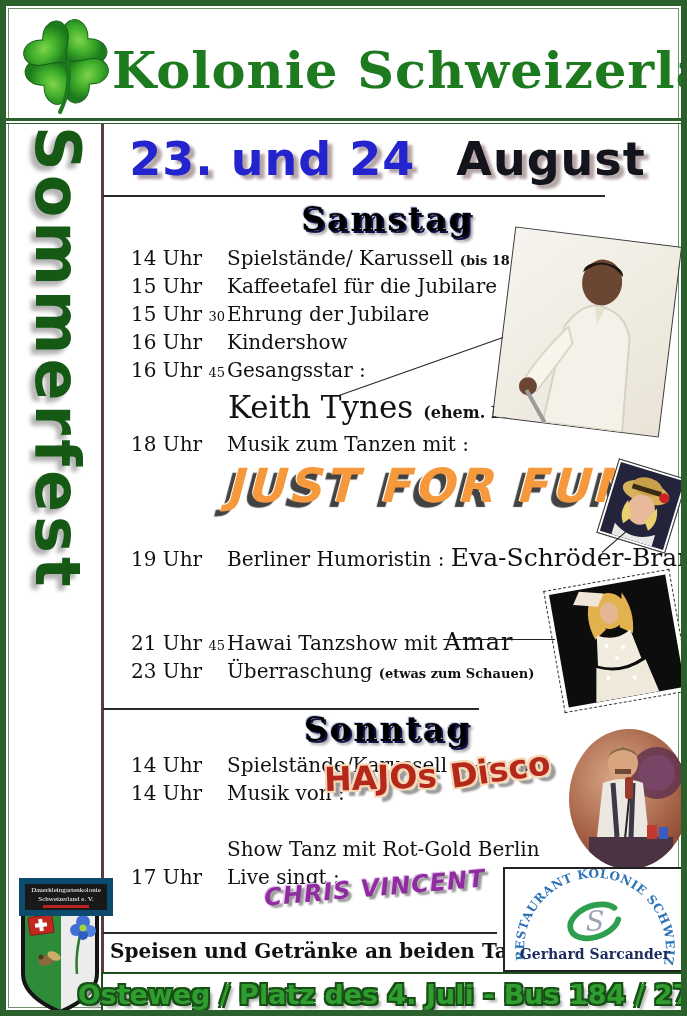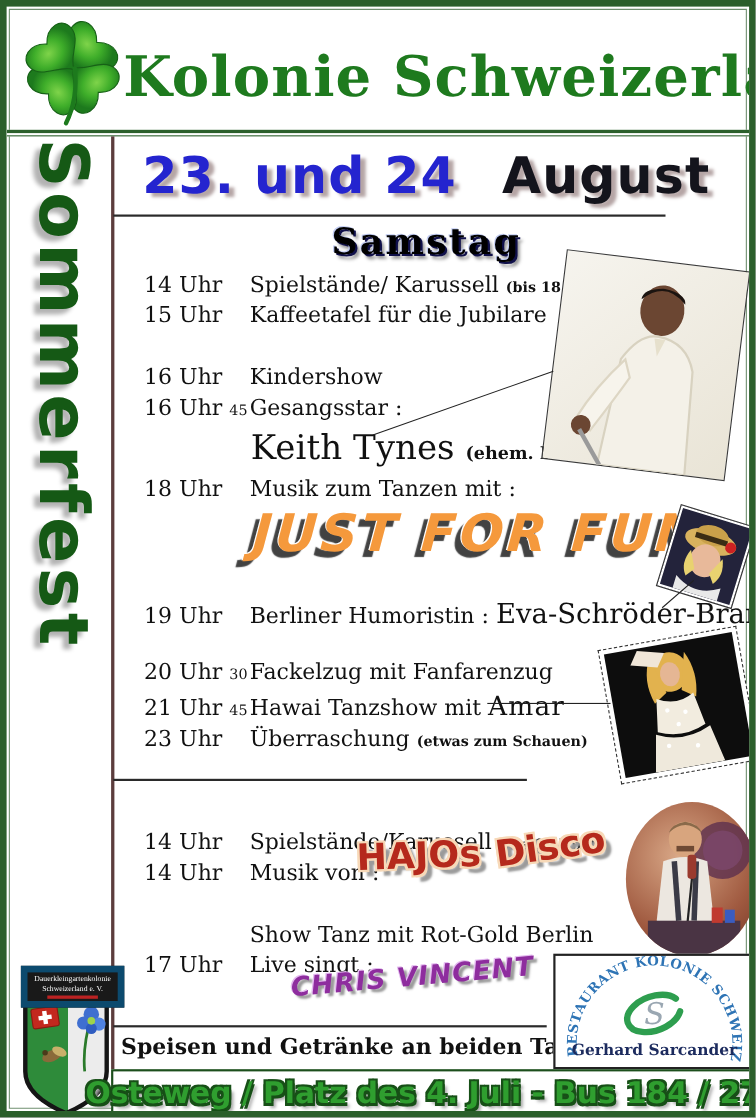--- a/index.html
+++ b/index.html
@@ -174,20 +174,23 @@
   <div class="hline" style="left:97px; top:189px; width:502px;"></div>
 
   <div class="day-title" style="top:194px;">Samstag</div>
 
   <div class="row" style="top:240px;">
     <span class="time"><span>14 Uhr</span> <span class="sub"></span></span><span>Spielstände/ Karussell </span><span class="note">(bis 18 Uhr)</span>
   </div>
   <div class="row" style="top:268px;">
     <span class="time"><span>15 Uhr</span> <span class="sub"></span></span><span>Kaffeetafel für die Jubilare</span>
   </div>
+  <div class="row" style="top:296px;">
+    <span class="time"><span>15 Uhr</span> <span class="sub">30</span></span><span>Ehrung der Jubilare</span>
+  </div>
   <div class="row" style="top:324px;">
     <span class="time"><span>16 Uhr</span> <span class="sub"></span></span><span>Kindershow</span>
   </div>
   <div class="row" style="top:352px;">
     <span class="time"><span>16 Uhr</span> <span class="sub">45</span></span><span>Gesangsstar :</span>
   </div>
 
   <div class="star-line">
     <span>Keith Tynes </span><span class="note">(ehem. Platters)</span>
   </div>
@@ -195,32 +198,30 @@
   <div class="row" style="top:426px;">
     <span class="time"><span>18 Uhr</span></span><span>Musik zum Tanzen mit :</span>
   </div>
 
   <div class="band-name">JUST FOR FUN</div>
 
   <div class="row" style="top:537px;">
     <span class="time"><span>19 Uhr</span></span><span>Berliner Humoristin : </span><span class="big">Eva-Schröder-Branzke</span>
   </div>
 
-  <div class="row" style="top:592px;">
-    <span class="time"><span>20 Uhr</span> <span class="sub">30</span></span><span>Fackelzug mit Fanfarenzug</span>
-  </div>
   <div class="row" style="top:622px;">
     <span class="time"><span>21 Uhr</span> <span class="sub">45</span></span><span>Hawai Tanzshow mit </span><span class="big" style="font-size:24px; letter-spacing:1px;">Amar</span>
   </div>
   <div class="row" style="top:653px;">
     <span class="time"><span>23 Uhr</span></span><span>Überraschung </span><span class="note">(etwas zum Schauen)</span>
   </div>
 
   <div class="hline" style="left:97px; top:702px; width:376px;"></div>
 
+  <div class="day-title" style="top:704px;">Sonntag</div>
 
   <div class="row" style="top:747px;">
     <span class="time"><span>14 Uhr</span></span><span>Spielstände/Karussell </span><span class="note">(bis 18 Uhr)</span>
   </div>
   <div class="row" style="top:775px;">
     <span class="time"><span>14 Uhr</span></span><span>Musik von :</span>
   </div>
   <div class="row" style="top:831px;">
     <span class="time"><span></span></span><span>Show Tanz mit Rot-Gold Berlin</span>
   </div>

